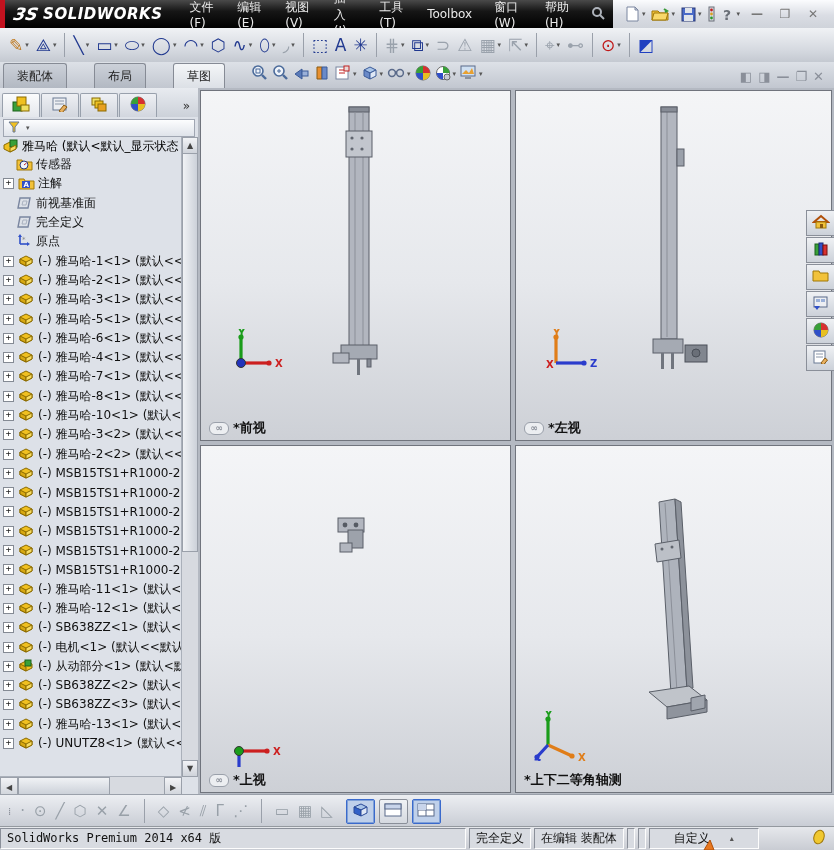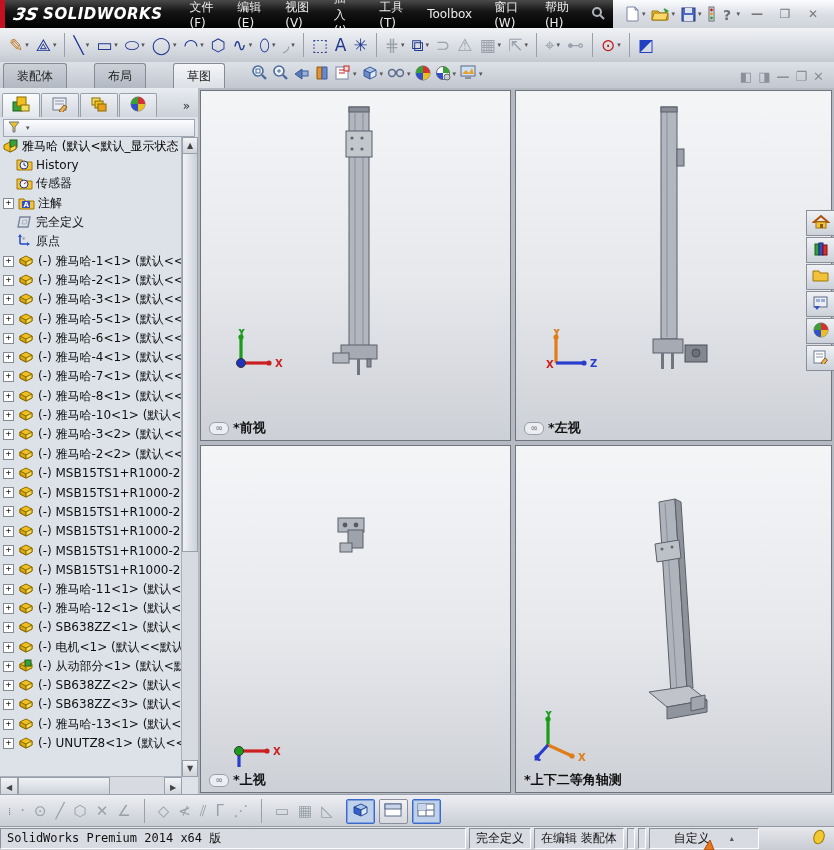--- a/index.html
+++ b/index.html
@@ -427,41 +427,40 @@
             <polygon points="8,9 14,6 14,10 8,13" fill="#f8dc60" stroke="#8a6a00"></polygon>
           </svg></span>
       <span class="lbl">雅马哈  (默认&lt;默认_显示状态</span>
     </div>
     <div id="tree-items">
         <div class="trow">
           <span class="no-exp"></span>
           <span class="ticon"><svg width="17" height="14">
               <path d="M1 3 h5 l1 2 h9 v8 h-15 z" fill="#f2c23a" stroke="#a07808"></path>
               <circle cx="8" cy="8" r="4" fill="#eef3fa" stroke="#2a3a78"></circle>
-              <path d="M8 5.5 v2.5 l2 1" fill="none" stroke="#2a3a78"></path>
-            </svg></span>
-          <span class="lbl">History</span>
-        </div>
-        <div class="trow">
-          <span class="no-exp"></span>
-          <span class="ticon"><svg width="17" height="14">
-              <path d="M1 3 h5 l1 2 h9 v8 h-15 z" fill="#f2c23a" stroke="#a07808"></path>
-              <circle cx="8" cy="8" r="4" fill="#eef3fa" stroke="#2a3a78"></circle>
               <line x1="8" y1="8" x2="10.5" y2="6" stroke="#c02020"></line>
             </svg></span>
           <span class="lbl">传感器</span>
         </div>
         <div class="trow">
           <span class="expander">+</span>
           <span class="ticon"><svg width="17" height="14">
               <path d="M1 3 h5 l1 2 h9 v8 h-15 z" fill="#f2c23a" stroke="#a07808"></path>
               <rect x="4" y="5" width="8" height="7" fill="#3050c8"></rect>
               <text x="5.5" y="11" font-size="7" fill="#fff" font-weight="bold">A</text>
             </svg></span>
           <span class="lbl">注解</span>
+        </div>
+        <div class="trow">
+          <span class="no-exp"></span>
+          <span class="ticon"><svg width="17" height="14">
+              <polygon points="4,2 14,2 12,12 2,12" fill="none" stroke="#7a86a0" stroke-width="1.4"></polygon>
+              <polygon points="7,5 11,5 10,9 6,9" fill="none" stroke="#aab2c0"></polygon>
+            </svg></span>
+          <span class="lbl">前视基准面</span>
         </div>
         <div class="trow">
           <span class="no-exp"></span>
           <span class="ticon"><svg width="17" height="14">
               <polygon points="4,2 14,2 12,12 2,12" fill="none" stroke="#7a86a0" stroke-width="1.4"></polygon>
               <polygon points="7,5 11,5 10,9 6,9" fill="none" stroke="#aab2c0"></polygon>
             </svg></span>
           <span class="lbl">完全定义</span>
         </div>
         <div class="trow">

